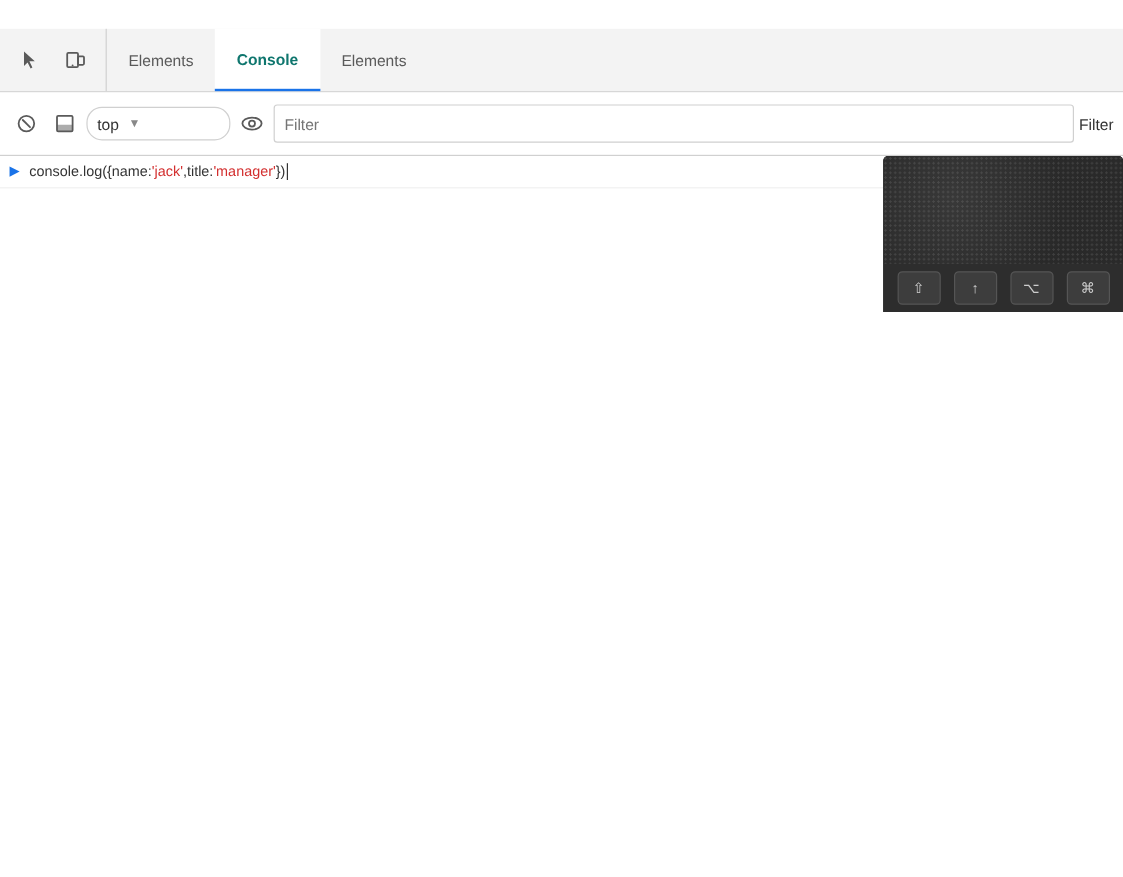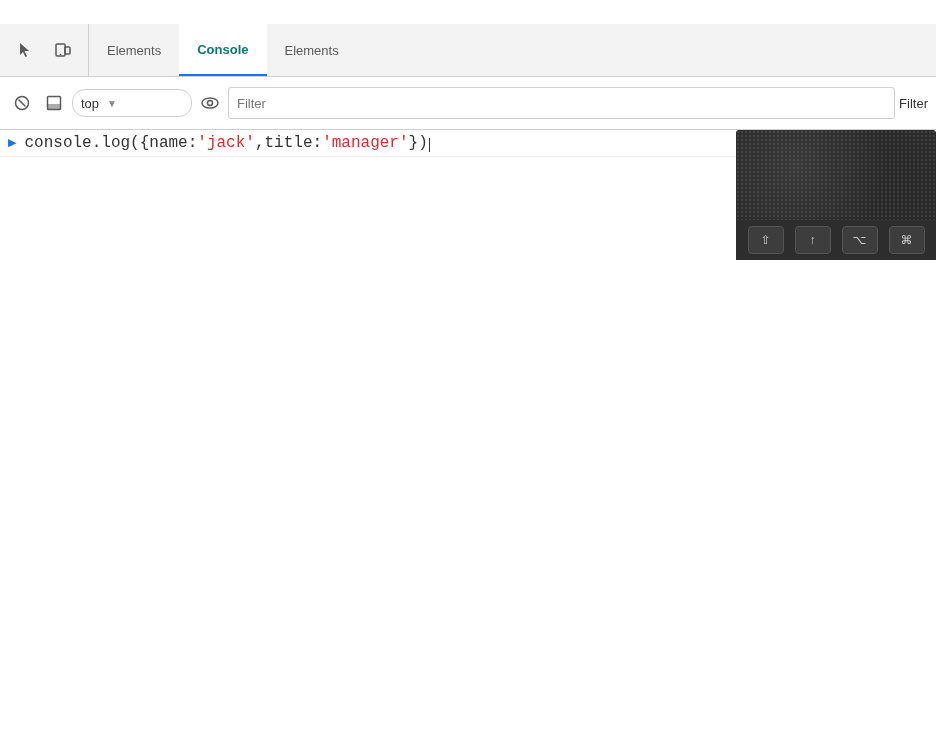--- a/index.html
+++ b/index.html
@@ -160,22 +160,22 @@
     .console-arrow {
       color: #1a73e8;
       font-size: 11px;
       margin-right: 8px;
       margin-top: 2px;
       cursor: pointer;
       flex-shrink: 0;
     }
 
     .console-text {
-      font-family: Liberation Mono, monospace;
-      font-size: 16px;
+      font-family: Liberation Sans, sans-serif;
+      font-size: 12px;
       color: #333;
       line-height: 18px;
     }
 
     .text-red {
       color: #d32f2f;
     }
 
     .text-default {
       color: #333;

